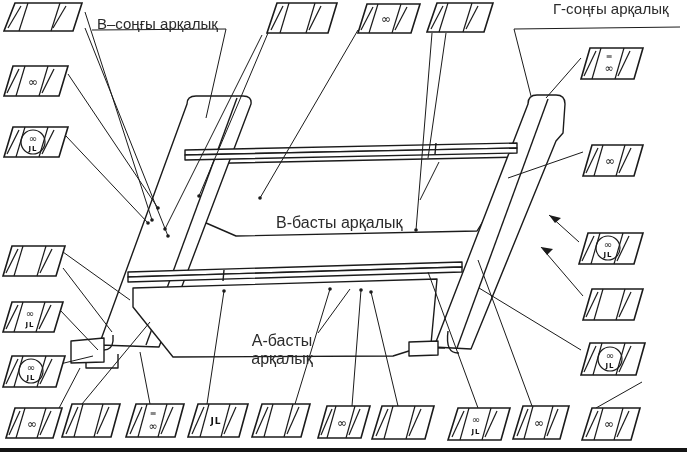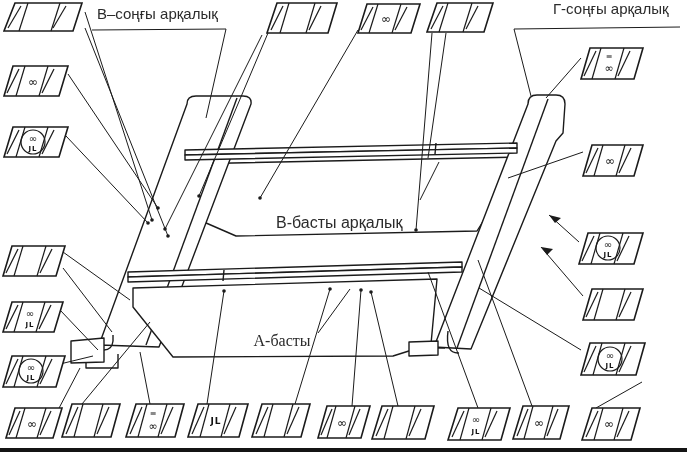--- a/index.html
+++ b/index.html
@@ -337,20 +337,21 @@
     <path class="co" d="M10,0 L58,0 L49,32 L0,32 Z"></path>
     <line class="cd" x1="21" y1="0" x2="12" y2="32"></line>
         <line class="cd" x1="41" y1="0" x2="32" y2="32"></line>
     <line class="cd" x1="4" y1="29" x2="16" y2="3"></line>
         <line class="cd" x1="35" y1="29" x2="47" y2="3"></line>
     <text class="sym" x="27" y="20">∞</text>
   </g>
 
 </svg>
 
-<div class="lbl" style="left:97px;top:5px;">В–соңғы арқалық</div>
+<div class="lbl" style="left:97px;top:15px;">В–соңғы арқалық</div>
 <div class="lbl" style="left:515px;top:0;margin-left:38px;">Г-соңғы арқалық</div>
 <div class="lbl-big" style="left:276px;top:190px;">В-басты арқалық</div>
-<div class="lbl-big lbl-center" style="left:244px;top:308px;width:76px;font-family:Liberation Serif, serif;">
+<div class="lbl-big lbl-center" style="left:244px;top:308px;width:76px;">
   <div>А-басты</div>
+  <div>арқалық</div>
 </div>
 
 </div>
 
 </body></html>

